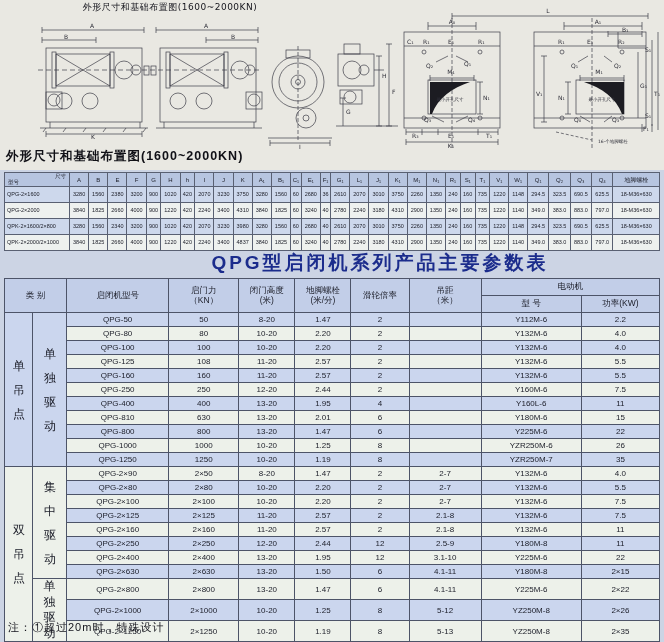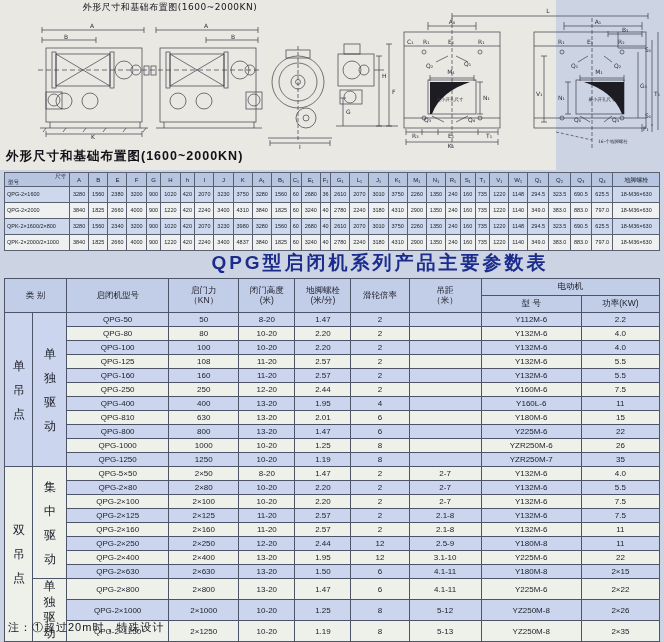--- a/index.html
+++ b/index.html
@@ -1,19 +1,19 @@
 <!DOCTYPE html>
 <html><head>
 <meta charset="utf-8">
 <style>
   html,body{margin:0;padding:0;}
   body{width:664px;height:642px;background:#ccd4e4;font-family:"Liberation Sans",sans-serif;overflow:hidden;}
   .page{position:relative;width:664px;height:642px;}
   
-  .diagram-area{position:absolute;top:0;left:0;width:556px;height:170px;background:#e9e8e2;}
+  .diagram-area{position:absolute;top:0;left:0;width:664px;height:170px;background:#e9e8e2;}
   svg text{font-family:"DejaVu Sans",sans-serif;fill:#2e2e38;}
   .ttl{font-size:9px;fill:#15151d;letter-spacing:.5px;}
   .lb{font-size:6px;}
   .lbs{font-size:4.5px;}
   .diagram-caption{position:absolute;left:6px;top:148px;font-size:12.5px;font-weight:bold;color:#101016;letter-spacing:1px;}
   
   .dim-table{position:absolute;top:172px;left:4px;width:656px;border-collapse:collapse;font-size:5.5px;color:#20222c;table-layout:auto;background:#dfe7f2;}
   .dim-table th,.dim-table td{border:1px solid #596072;text-align:center;padding:0;height:13px;line-height:1;white-space:nowrap;}
   .dim-table thead th{background:#b7c5e0;font-weight:normal;font-size:6px;}
   .dim-table td{height:15px;}
@@ -544,21 +544,21 @@
           <td>YZR250M-7</td>
           <td>35</td>
         </tr>
         <tr class="alt">
           <td rowspan="11" class="cat">
             <div class="vstack">双吊点</div>
           </td>
           <td rowspan="8" class="cat">
             <div class="vstack">集中驱动</div>
           </td>
-          <td>QPG-5×50</td>
+          <td>QPG-2×90</td>
           <td>2×50</td>
           <td>8-20</td>
           <td>1.47</td>
           <td>2</td>
           <td>2-7</td>
           <td>Y132M-6</td>
           <td>4.0</td>
         </tr>
         <tr class="base">
           <td>QPG-2×80</td>

